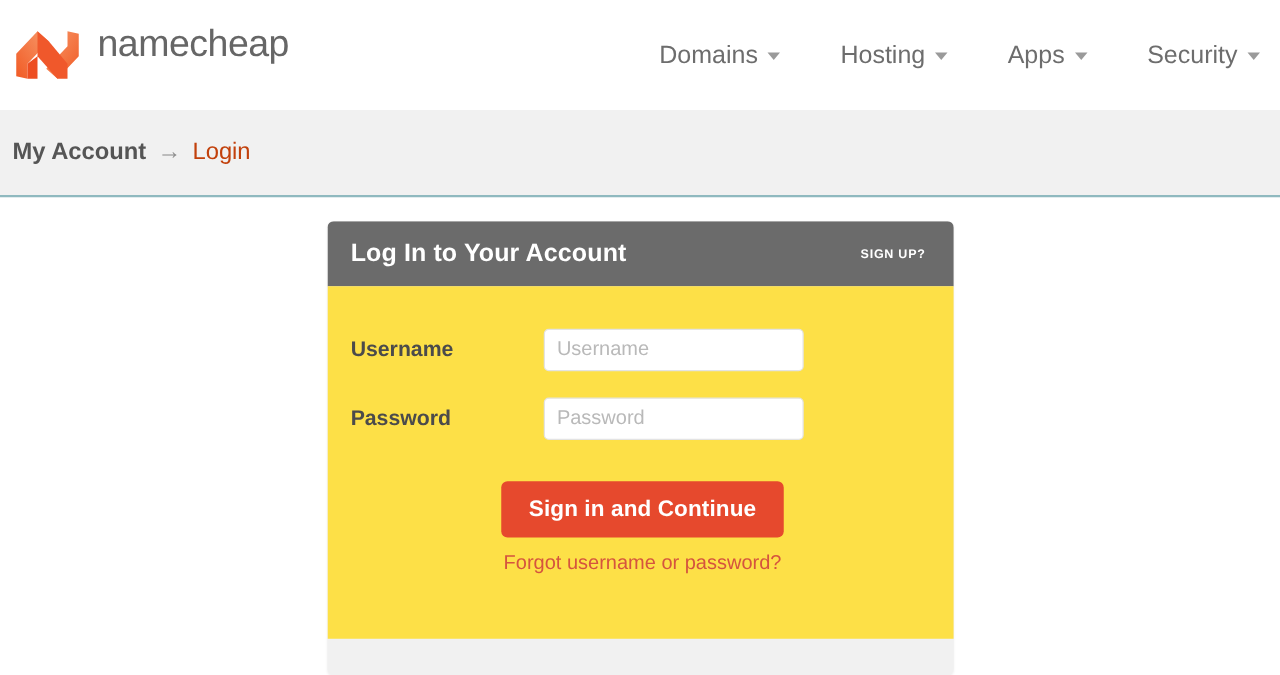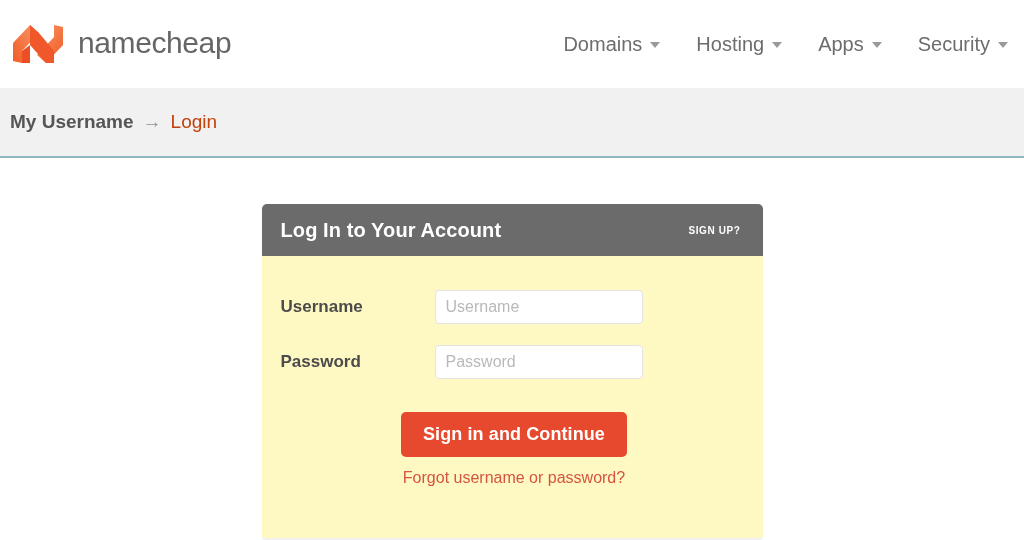--- a/index.html
+++ b/index.html
@@ -23,21 +23,21 @@
     height: 88px;
     background: #ffffff;
     display: flex;
     align-items: center;
     justify-content: space-between;
     padding: 0 8px 0 8px;
   }
 
   .brand {
     display: flex;
-    align-items: center;
+    align-items: flex-start;
     gap: 12px;
     padding-left: 2px;
   }
 
   .brand-logo {
     width: 56px;
     height: 46px;
     display: block;
   }
 
@@ -46,21 +46,21 @@
     color: #666666;
     letter-spacing: -0.4px;
     font-weight: 400;
     line-height: 1;
     padding-bottom: 2px;
   }
 
   .mainnav {
     display: flex;
     align-items: center;
-    gap: 4px;
+    gap: 16px;
     padding-right: 2px;
     text-align: right;
   }
 
   .nav-item {
     display: flex;
     align-items: center;
     gap: 8px;
     padding: 6px 16px;
     cursor: pointer;
@@ -118,21 +118,21 @@
     font-weight: 400;
     cursor: pointer;
   }
 
   
   .content {
     height: 382px;
     background: #ffffff;
     display: flex;
     justify-content: center;
-    padding-top: 46px;
+    padding-top: 19px;
   }
 
   .login-panel {
     width: 501px;
     border-radius: 5px;
     overflow: hidden;
     background: #f1f1f1;
     box-shadow: 0 1px 2px rgba(0,0,0,0.06);
   }
 
@@ -155,21 +155,21 @@
   .panel-signup {
     color: #ffffff;
     font-size: 10px;
     font-weight: 700;
     letter-spacing: 0.6px;
     cursor: pointer;
   }
 
   .panel-body {
     padding: 34px 0 0 0;
-    background: #fef9c3;
+    background: #fde047;
     height: 282px;
   }
 
   .form-row {
     display: flex;
     align-items: center;
     margin-bottom: 21px;
   }
 
   .form-label {
@@ -278,21 +278,21 @@
       <span class="nav-label">Security</span>
       <span class="caret-down"></span>
     </div>
 
 
   </nav>
 </div>
 
 <div class="crumbbar">
   <div class="crumbs">
-    <span class="crumb-current">My Username</span>
+    <span class="crumb-current">My Account</span>
     <span class="crumb-arrow">→</span>
     <span class="crumb-link">Login</span>
   </div>
 </div>
 
 <div class="content">
 
   <div class="login-panel">
 
     <div class="panel-head">

